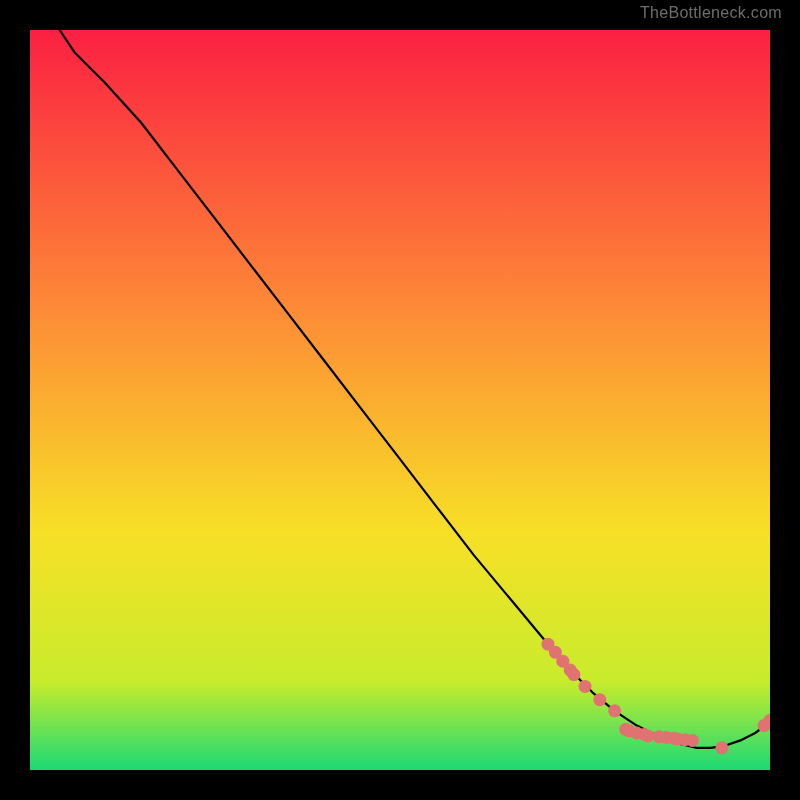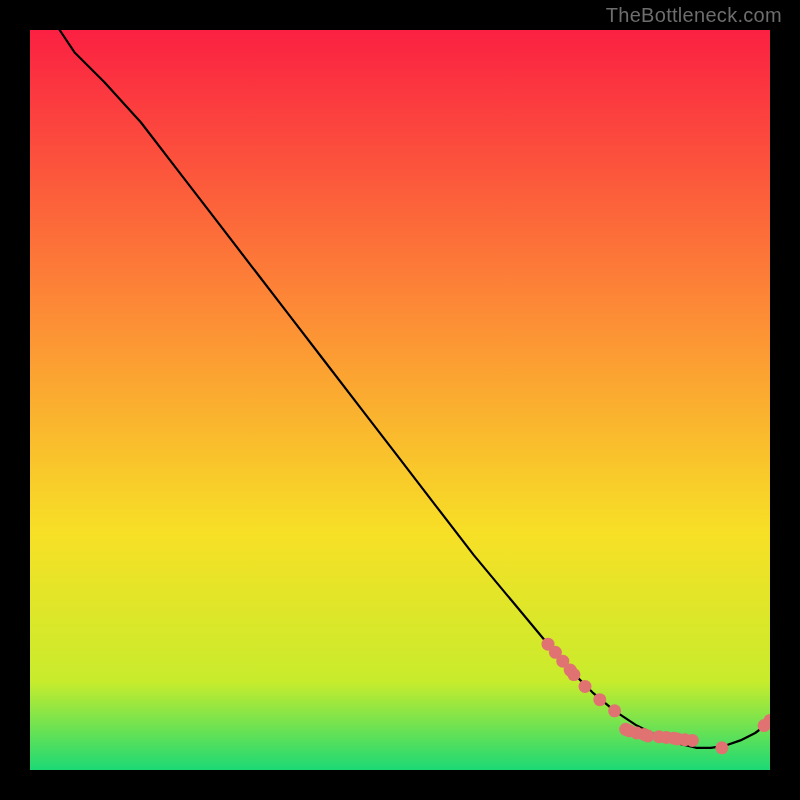--- a/index.html
+++ b/index.html
@@ -14,21 +14,21 @@
   .stage {
     position: relative;
     width: 800px;
     height: 800px;
   }
   .watermark {
     position: absolute;
     top: 4px;
     right: 18px;
     color: #6d6d6d;
-    font-size: 20px;
+    font-size: 16px;
     font-weight: 500;
     letter-spacing: 0.3px;
     z-index: 3;
   }
   .plot-area {
     position: absolute;
     left: 30px;
     top: 30px;
     width: 740px;
     height: 740px;

